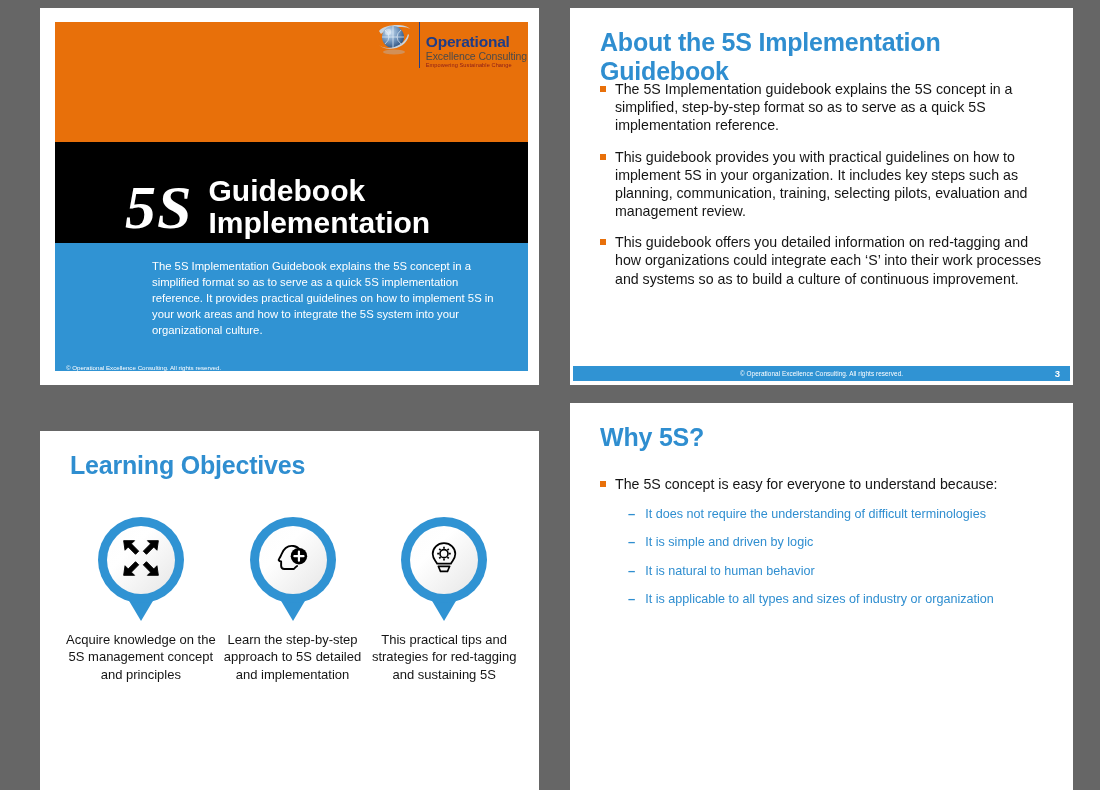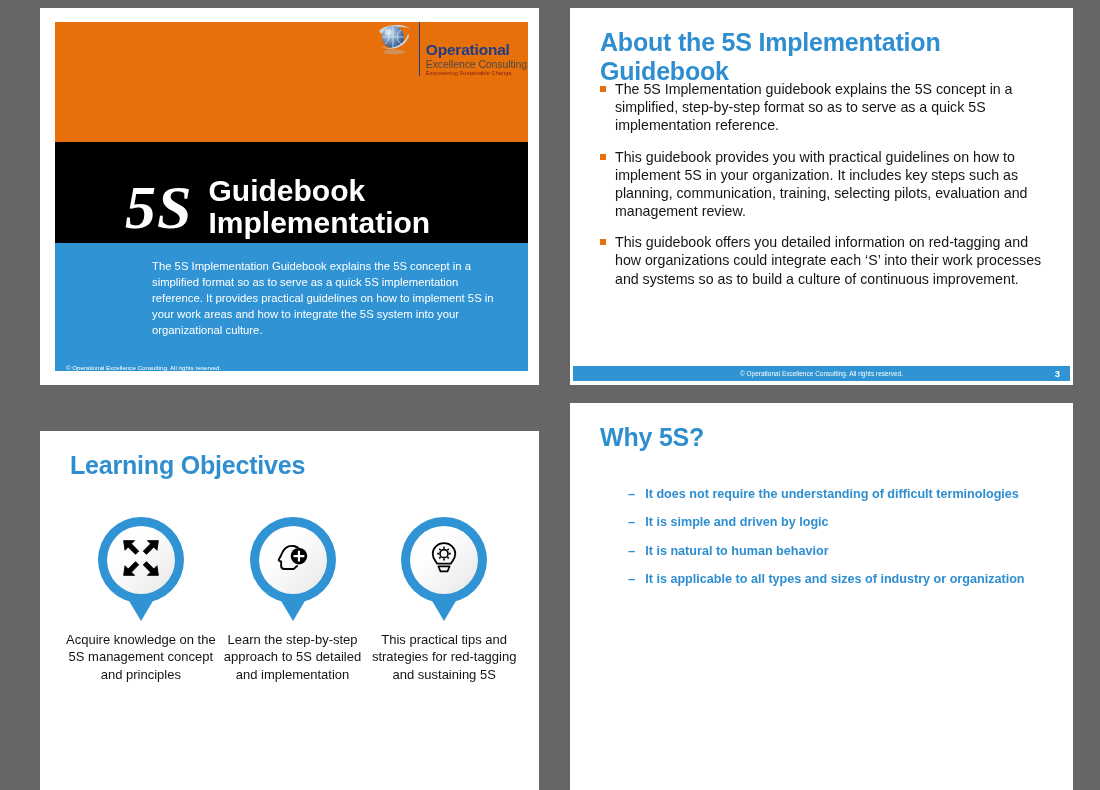--- a/index.html
+++ b/index.html
@@ -38,21 +38,21 @@
   }
   .ts-band-blue{
     position:absolute;left:15px;top:235px;width:473px;height:128px;
     background:#3093D3;
   }
   .logo{
     position:absolute;right:12px;top:14px;
     display:flex;align-items:flex-start;gap:6px;
   }
   .logo-globe{width:38px;height:34px;position:relative;flex:0 0 auto;}
-  .logo-text{display:flex;flex-direction:column;line-height:1;padding-top:20px;
+  .logo-text{display:flex;flex-direction:column;line-height:1;padding-top:12px;
              border-left:1px solid #20408F;padding-left:6px;}
   .logo-l1{font-size:15.5px;font-weight:bold;color:#1F3C87;letter-spacing:-0.2px;}
   .logo-l2{font-size:10.5px;color:#4a4a4a;letter-spacing:-0.1px;margin-top:1px;}
   .logo-l3{font-size:5.6px;color:#8a1b1b;letter-spacing:.1px;margin-top:1.5px;}
 
   .ts-title{
     position:absolute;left:15px;top:134px;width:473px;height:130px;
     display:flex;align-items:center;padding-left:70px;box-sizing:border-box;
   }
   .ts-5s{
@@ -82,21 +82,21 @@
   .bullet{display:flex;gap:9px;margin-bottom:13px;}
   .bullet .sq{
     flex:0 0 auto;width:6px;height:6px;background:#E8700A;margin-top:6px;
   }
   .bullet .btxt{font-size:14.2px;line-height:1.28;color:#151515;}
   .subs{margin-top:11px;margin-left:28px;}
   .sub{display:flex;gap:10px;margin-bottom:12px;}
   .sub .dash{
     flex:0 0 auto;color:#2F8ED0;font-size:13px;line-height:1.25;font-weight:bold;
   }
-  .sub .stxt{color:#2F8ED0;font-size:12.6px;font-weight:bold;line-height:1.28;}
+  .sub .stxt{color:#2F8ED0;font-size:12.6px;font-weight:normal;line-height:1.28;}
 
   .footer{
     position:absolute;left:3px;right:3px;bottom:4px;height:15px;
     background:#3093D3;display:flex;align-items:center;justify-content:center;
   }
   .footer .fcopy{
     color:#ffffff;font-size:6.4px;letter-spacing:.05px;
   }
   .footer .fnum{
     position:absolute;right:10px;color:#ffffff;font-size:9.5px;font-weight:bold;
@@ -283,20 +283,24 @@
 
     </div>
   </div>
 
   <div class="slide-cell" id="cell4">
     <div class="slide">
 
       <div class="sl-title">Why 5S?</div>
 
       <div class="bullets">
+        <div class="bullet">
+          <span class="sq"></span>
+          <span class="btxt">The 5S concept is easy for everyone to understand because:</span>
+        </div>
         <div class="subs">
           <div class="sub">
             <span class="dash">–</span>
             <span class="stxt">It does not require the understanding of difficult terminologies</span>
           </div>
           <div class="sub">
             <span class="dash">–</span>
             <span class="stxt">It is simple and driven by logic</span>
           </div>
           <div class="sub">

